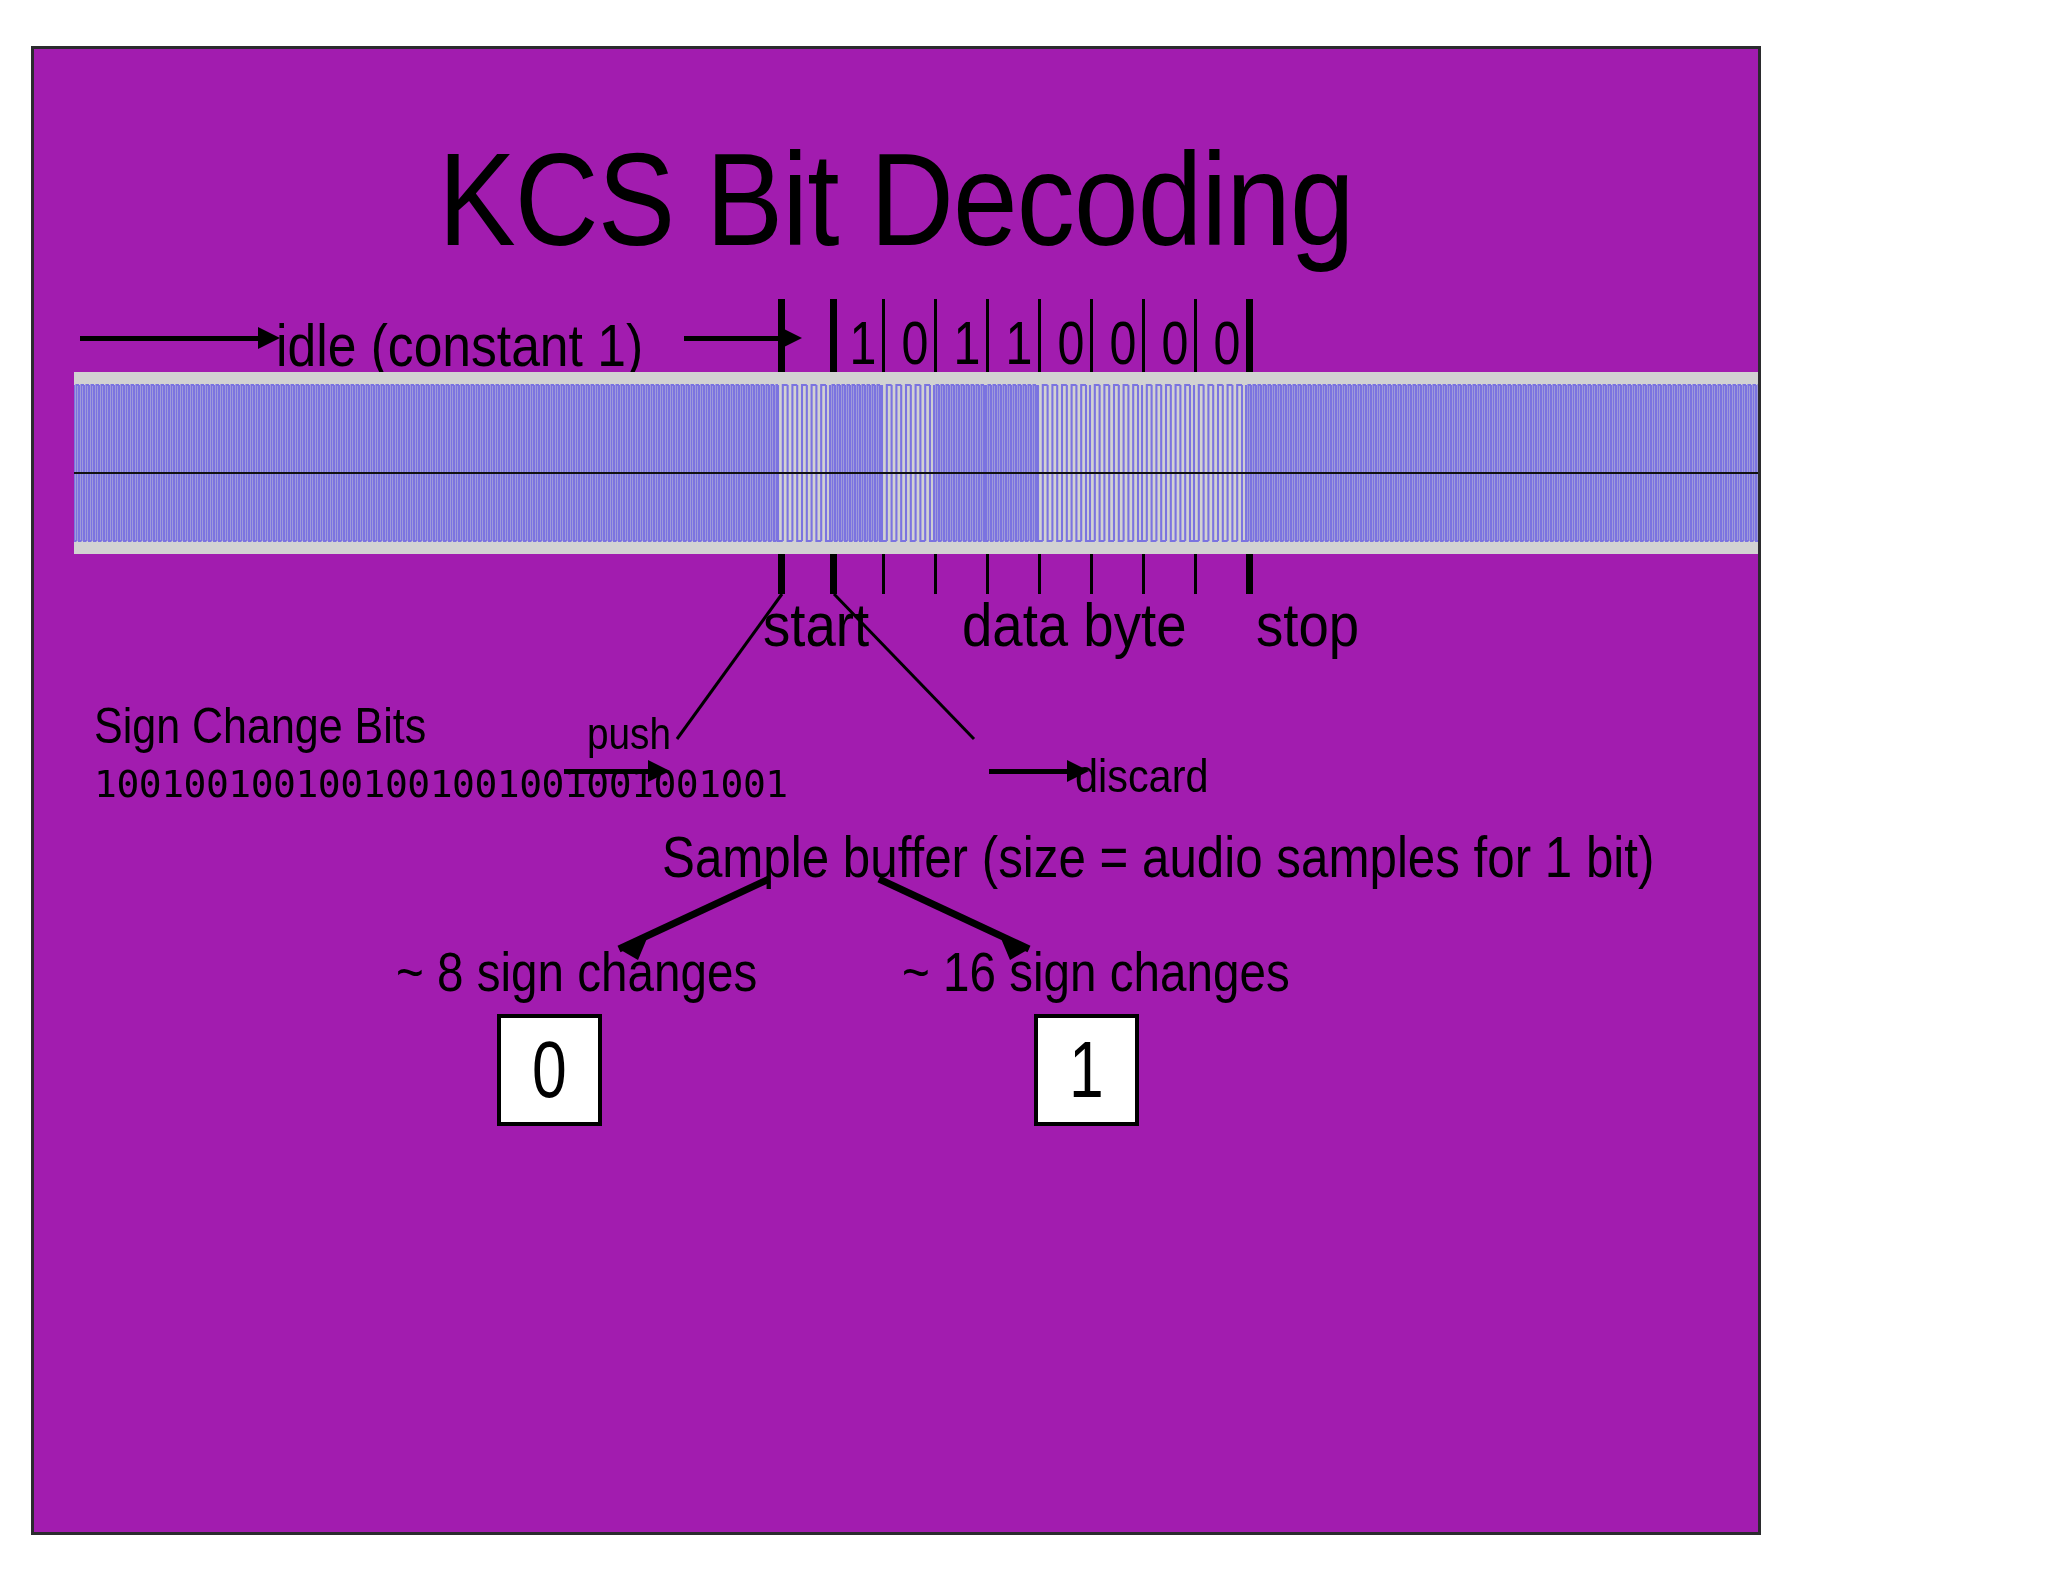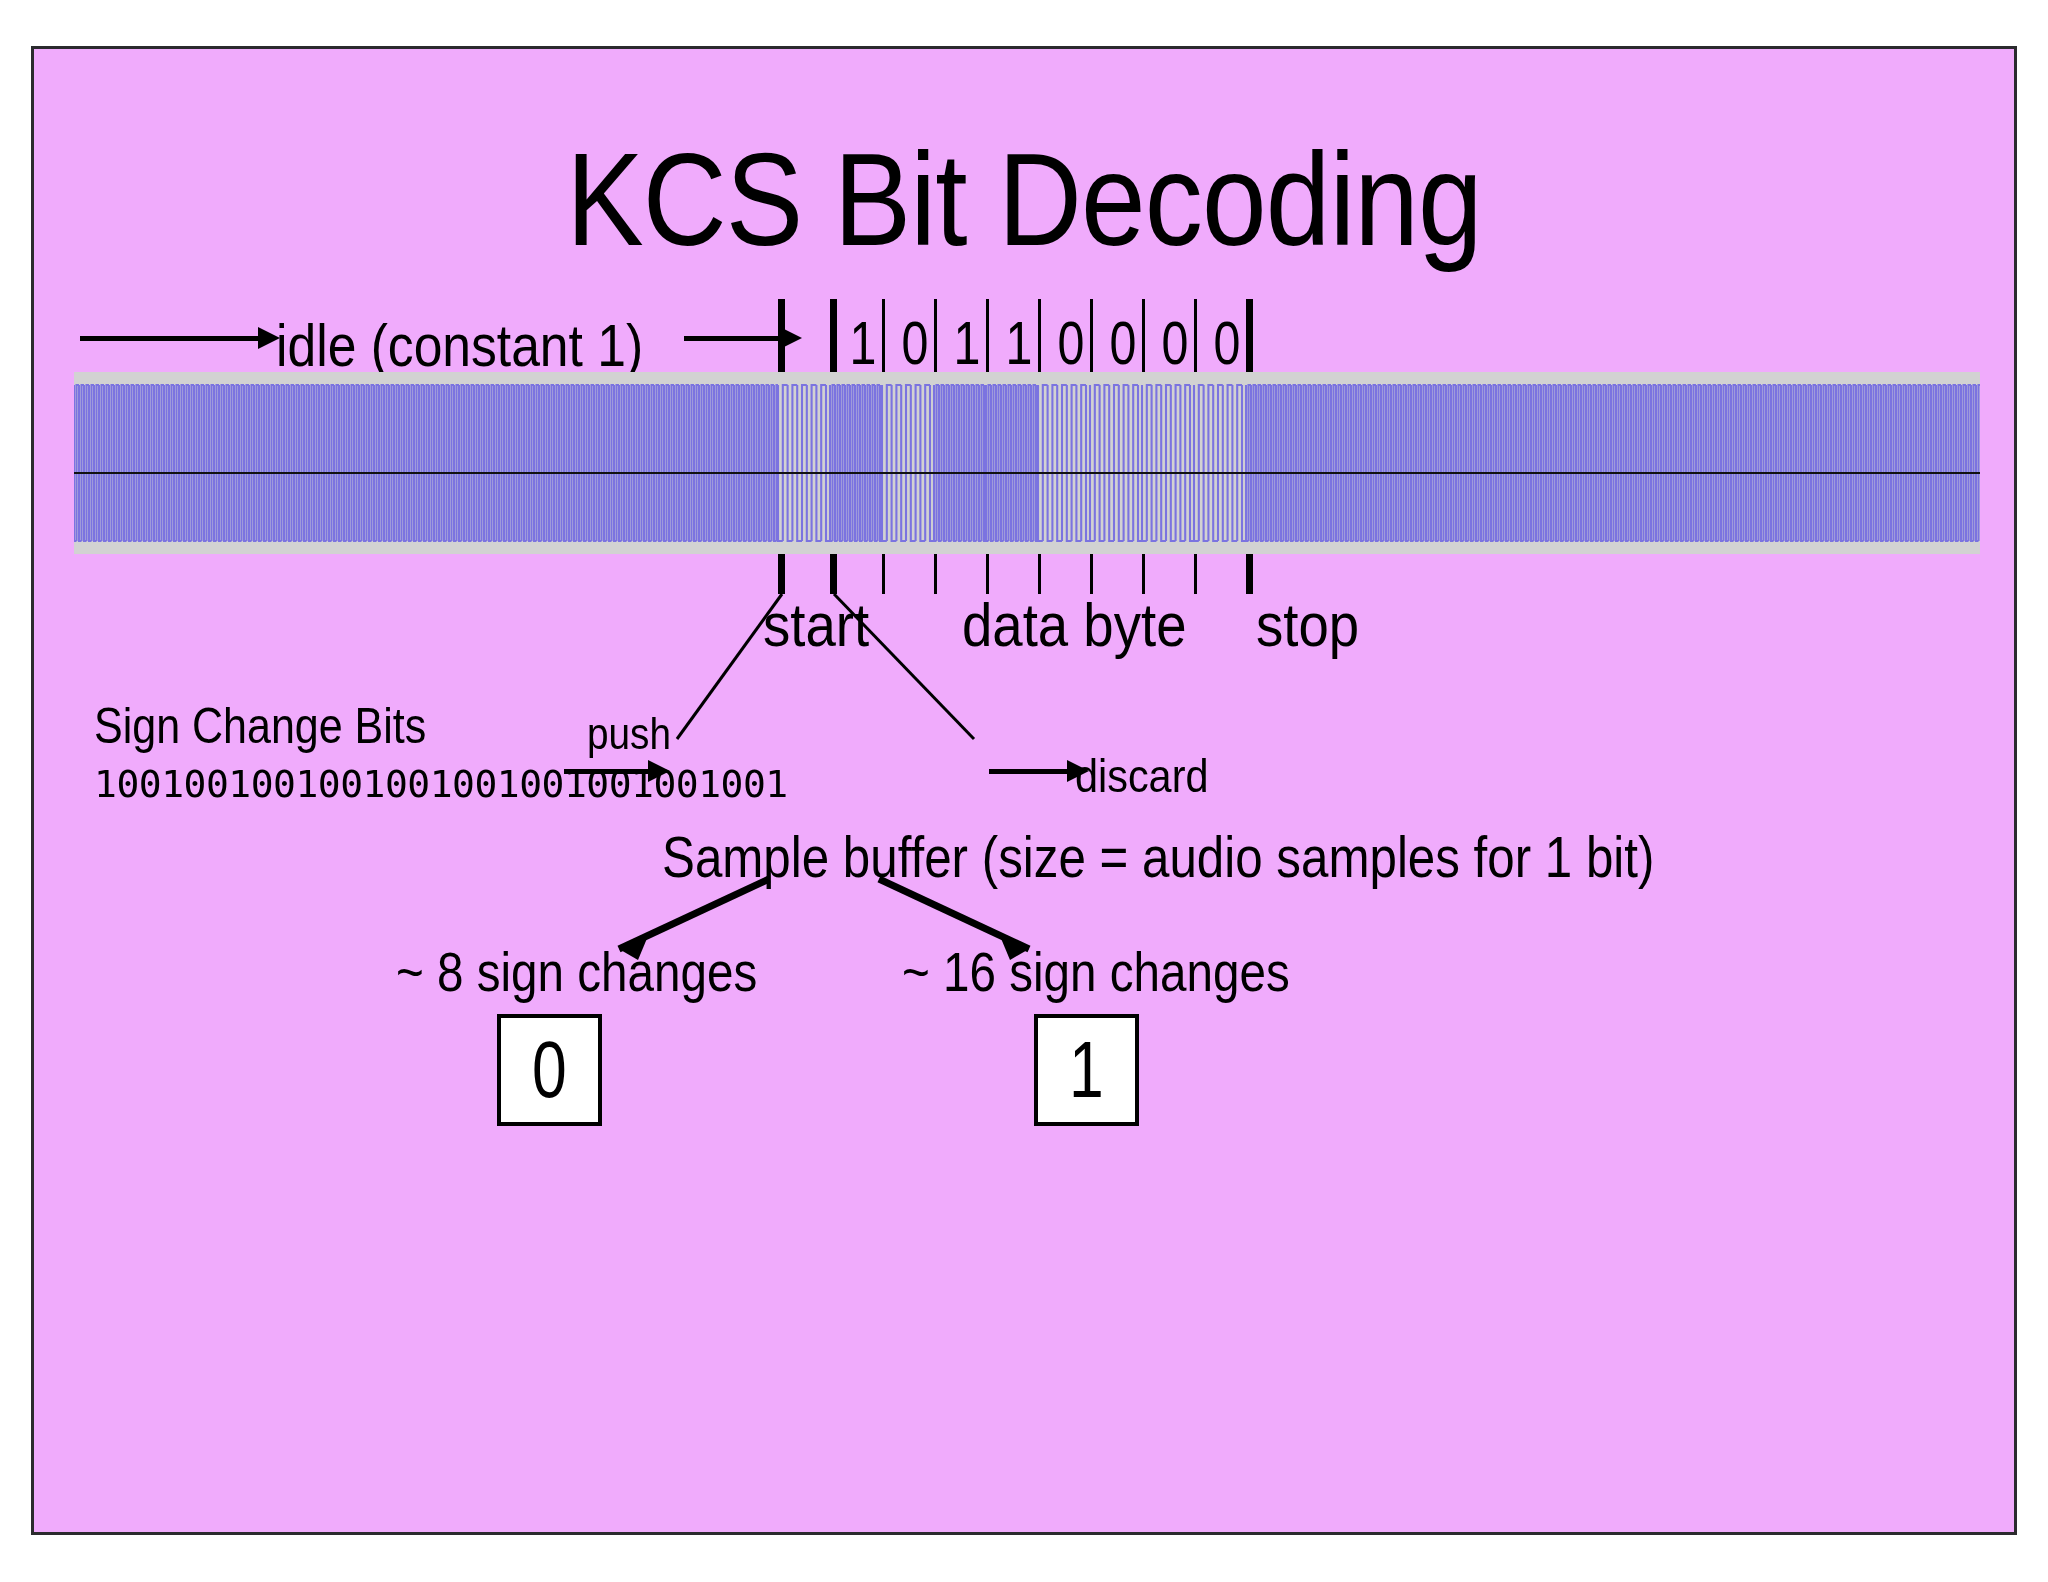--- a/index.html
+++ b/index.html
@@ -1,21 +1,21 @@
 <!DOCTYPE html>
 <html><head>
 <meta charset="utf-8">
 <style>
   html,body{margin:0;padding:0;background:#ffffff;}
   body{width:2048px;height:1582px;font-family:"Liberation Sans",sans-serif;-webkit-font-smoothing:antialiased;}
 
   #slide{
     position:absolute; left:31px; top:46px;
-    width:1986px; height:1489px;
-    background:#f0abfc;
+    width:1730px; height:1489px;
+    background:#a21caf;
     border:3px solid #2b2b2e;
     box-sizing:border-box;
     overflow:hidden;
   }
 
   .abs{position:absolute;}
 
   
   #title{
     left:0; top:78px; width:100%;

